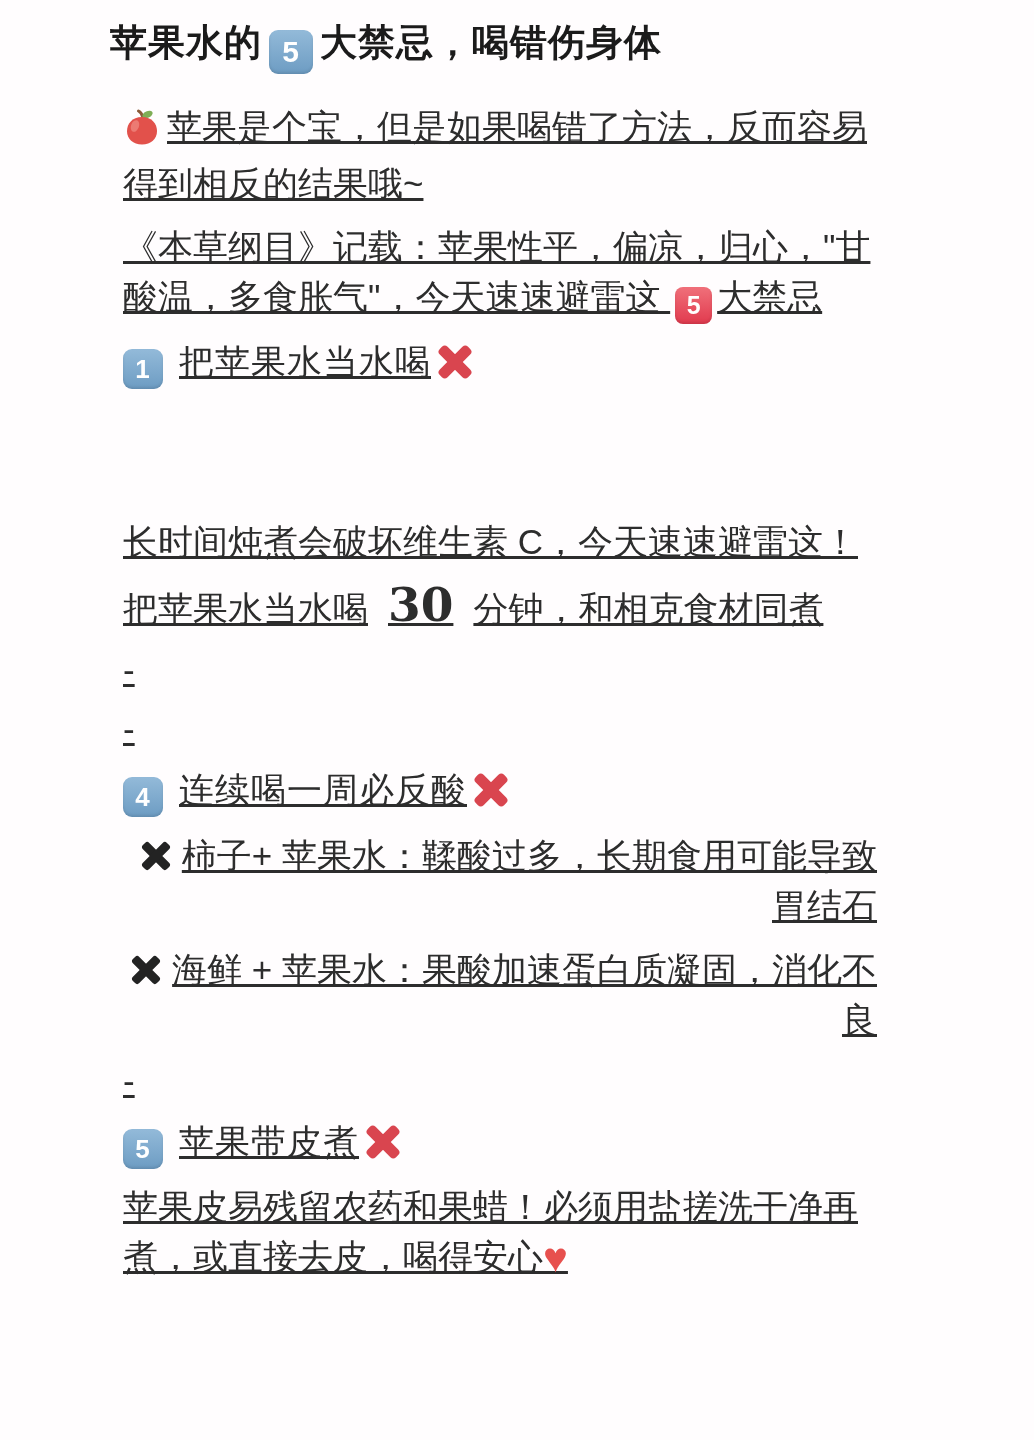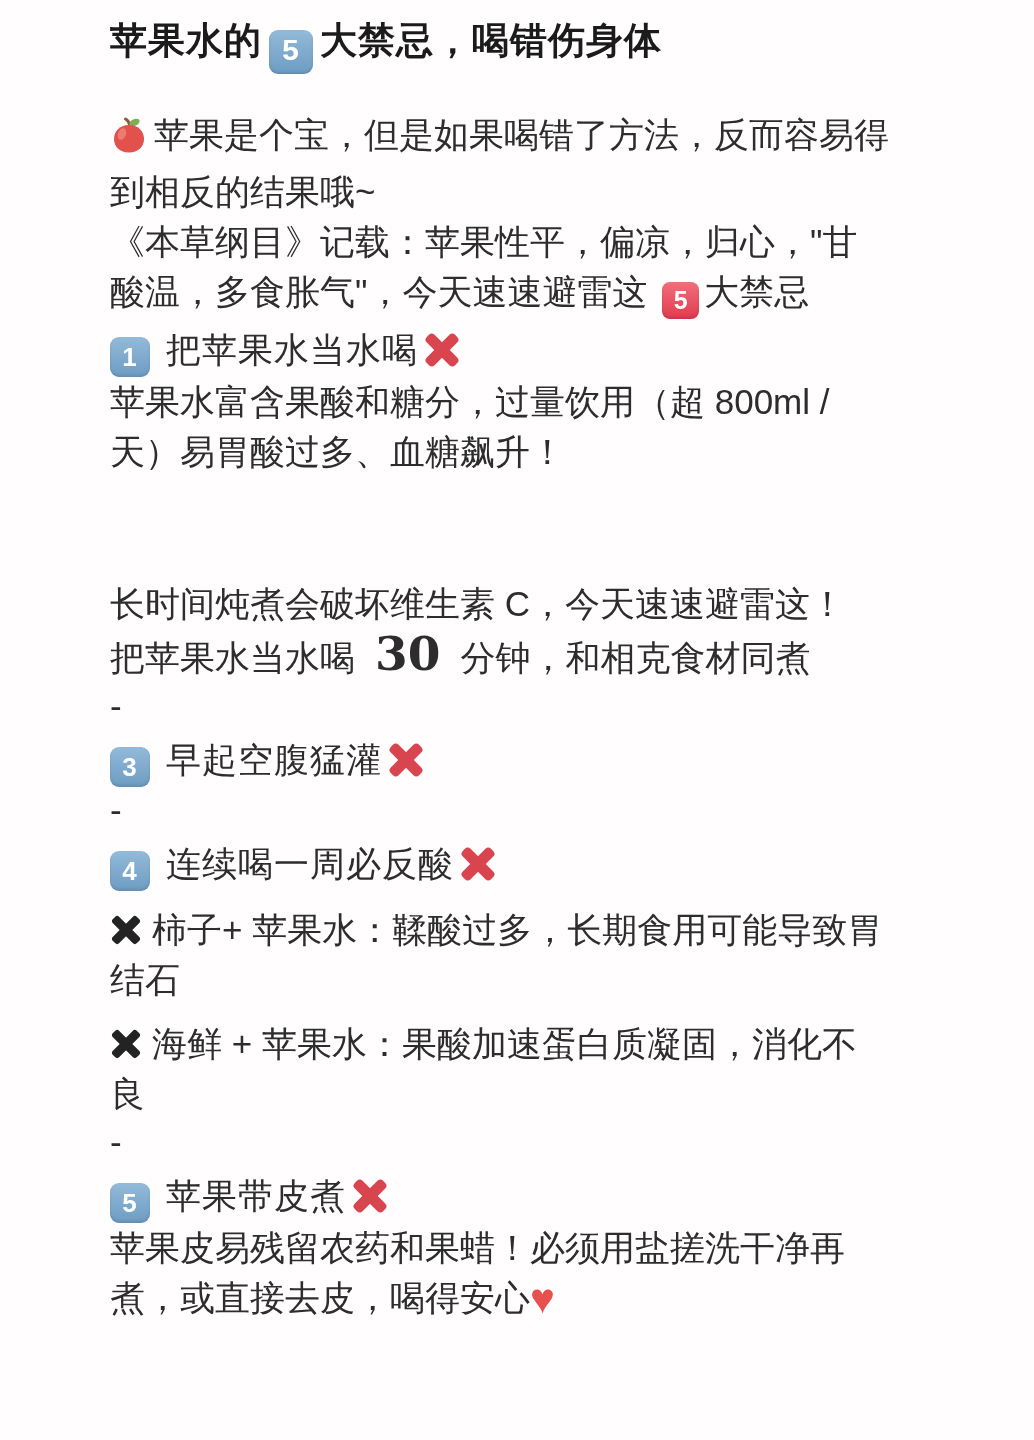--- a/index.html
+++ b/index.html
@@ -2,69 +2,67 @@
 <html><head>
 <meta charset="utf-8">
 <style>
   html,body{margin:0;padding:0;}
   body{
     width:1034px;height:1440px;overflow:hidden;
     background:#fffdfe;color:#2d2d2d;
     font-family:"Liberation Sans","DejaVu Sans",sans-serif;
   }
   .content{padding:14px 144px 0 110px;font-size:35px;line-height:50px;}
-  .title{font-size:37px;font-weight:700;line-height:46px;margin:6px 0 36px 0;color:#1b1b1b;letter-spacing:1px;font-family:Liberation Mono, monospace;}
-  p{margin:0;}
+  .title{font-size:37px;font-weight:700;line-height:46px;margin:6px 0 28px 0;color:#1b1b1b;letter-spacing:1px;}
+  p{margin:13px;text-decoration:underline;}
   .badge{display:inline-flex;align-items:center;justify-content:center;color:#fff;font-weight:700;border-radius:9px;box-shadow:inset 0 -2px 3px rgba(0,0,0,.10);}
   .badge-blue{background:linear-gradient(180deg,#93bad9 0%,#6d9cc3 100%);}
   .badge-red{background:linear-gradient(180deg,#f0707a 0%,#e13a4e 100%);}
   .badge-title{width:44px;height:44px;font-size:30px;vertical-align:-7px;margin:0 7px;}
   .badge-inline{width:37px;height:37px;font-size:25px;vertical-align:-5px;margin:0 5px;border-radius:8px;}
   .badge-sec{width:40px;height:40px;font-size:26px;vertical-align:-4px;margin-right:16px;}
   .sec-header{margin-top:6px;letter-spacing:1px;}
   .cross{display:inline-block;position:relative;width:36px;height:36px;vertical-align:-6px;margin-left:6px;}
   .cross::before,.cross::after{content:"";position:absolute;left:50%;top:50%;width:40px;height:11px;border-radius:4px;background:#d9454f;transform:translate(-50%,-50%) rotate(45deg);}
   .cross::after{transform:translate(-50%,-50%) rotate(-45deg);}
   .cross-black{width:32px;height:32px;margin:0 10px 0 0;vertical-align:-4px;}
   .cross-black::before,.cross-black::after{width:34px;height:9px;background:#232323;border-radius:3px;}
   .serif{font-family:"DejaVu Serif","Liberation Serif",serif;font-weight:700;}
   .h-num{font-size:43px;}
   .b-num{font-size:47px;margin:0 20px;}
   .heart{color:#e7504e;font-size:42px;line-height:1;vertical-align:-3px;}
   .apple-icon{display:inline-block;vertical-align:-7px;margin-right:6px;}
   .spacer{height:102px;}
   .divider{line-height:46px;}
-  .item{margin-top:14px;}
+  .item{margin-top:14px;text-align:right;}
 </style>
 </head>
 <body>
 
 <div class="content">
 
   <div class="title"><span>苹果水的</span><span class="badge badge-blue badge-title">5</span><span>大禁忌，喝错伤身体</span></div>
 
   <p><span class="apple-icon"><svg width="38" height="38" viewBox="0 0 38 38">
           <path d="M19.5 8.5 Q18.5 4.5 15.5 3" stroke="#8a5a38" stroke-width="3" fill="none" stroke-linecap="round"></path>
           <ellipse cx="24.5" cy="6.5" rx="5.5" ry="3.2" transform="rotate(-25 24.5 6.5)" fill="#7fae56"></ellipse>
           <path d="M19 9 C9 9 4 16 4 23 C4 31 10 36.5 19 36.5 C28 36.5 34 31 34 23 C34 16 29 9 19 9 Z" fill="#e2514b"></path>
           <ellipse cx="12" cy="18" rx="4" ry="6" transform="rotate(20 12 18)" fill="#ef8a80" opacity="0.75"></ellipse>
         </svg></span><span>苹果是个宝，但是如果喝错了方法，反而容易得到相反的结果哦~</span></p>
 
   <p><span>《本草纲目》记载：苹果性平，偏凉，归心，"甘酸温，多食胀气"，今天速速避雷这 </span><span class="badge badge-red badge-inline">5</span><span>大禁忌</span></p>
 
   <p class="sec-header"><span class="badge badge-blue badge-sec">1</span><span>把苹果水当水喝</span><span class="cross"></span></p>
-  <p>苹果水富含果酸和糖分，过量饮用（超 800ml / 天）易胃酸过多、血糖飙升！</p>
 
   <div class="spacer"></div>
 
   <p>长时间炖煮会破坏维生素 C，今天速速避雷这！</p>
   <p><span>把苹果水当水喝</span><span class="serif b-num">30</span><span>分钟，和相克食材同煮</span></p>
   <p class="divider">-</p>
 
-  <p class="sec-header"><span class="badge badge-blue badge-sec">3</span><span>早起空腹猛灌</span><span class="cross"></span></p>
   <p class="divider">-</p>
 
   <p class="sec-header"><span class="badge badge-blue badge-sec">4</span><span>连续喝一周必反酸</span><span class="cross"></span></p>
   <p class="item"><span class="cross cross-black"></span><span>柿子+ 苹果水：鞣酸过多，长期食用可能导致胃结石</span></p>
   <p class="item"><span class="cross cross-black"></span><span>海鲜 + 苹果水：果酸加速蛋白质凝固，消化不良</span></p>
   <p class="divider">-</p>
 
   <p class="sec-header"><span class="badge badge-blue badge-sec">5</span><span>苹果带皮煮</span><span class="cross"></span></p>
   <p><span>苹果皮易残留农药和果蜡！必须用盐搓洗干净再煮，或直接去皮，喝得安心</span><span class="heart">♥</span></p>
 

